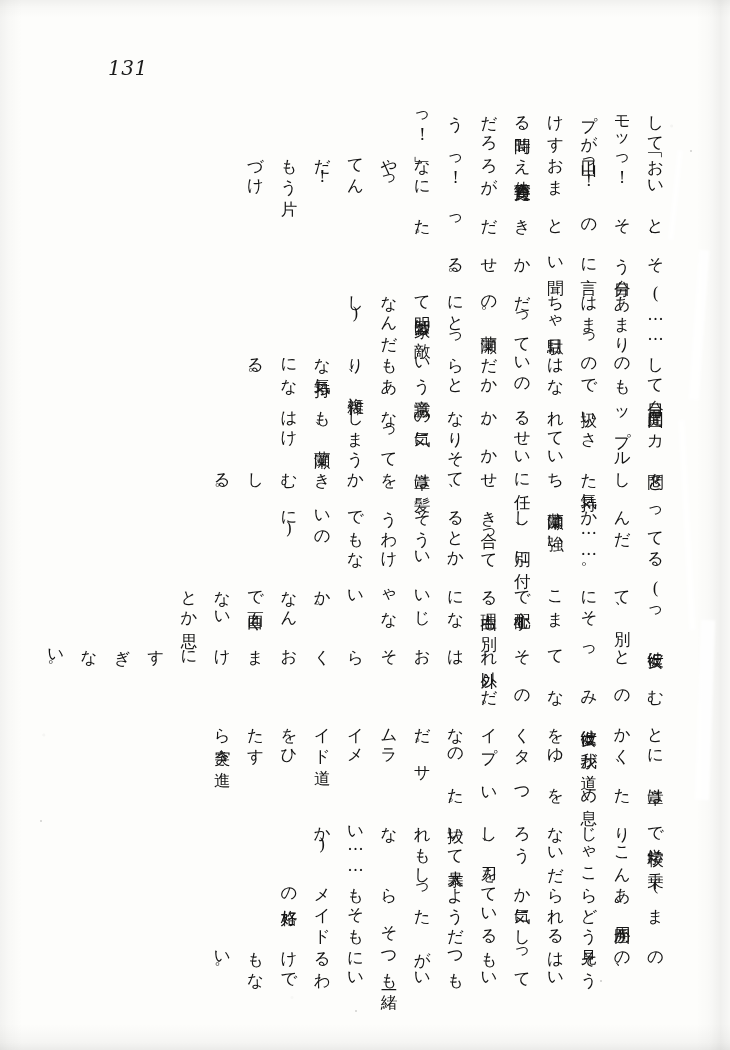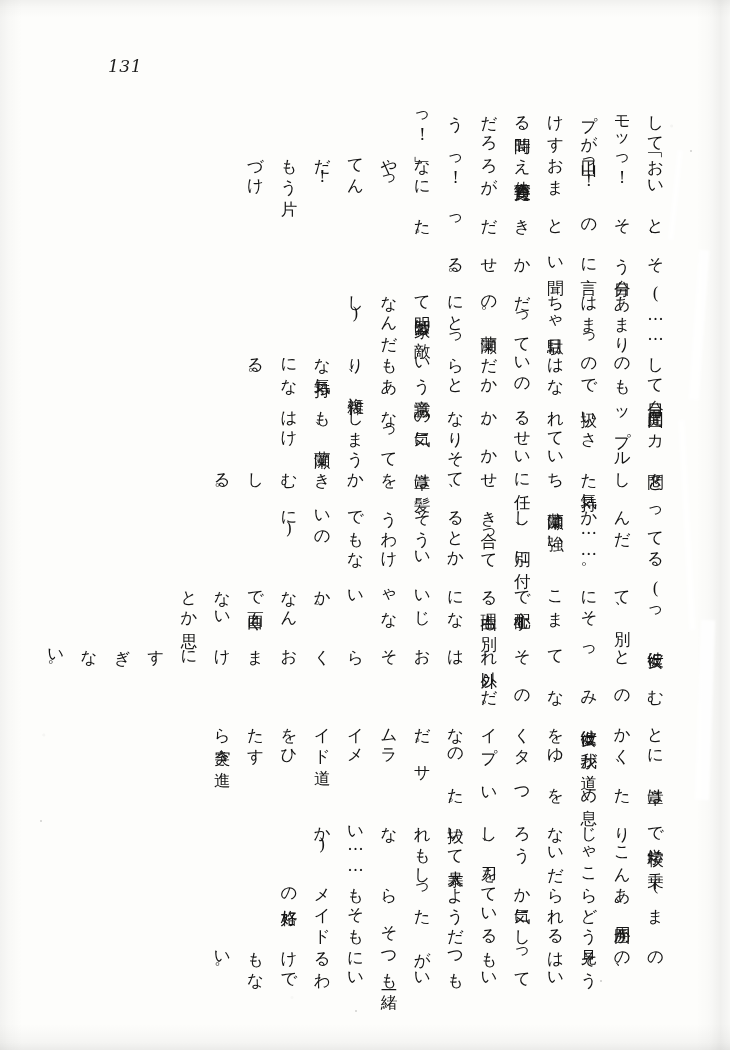--- a/index.html
+++ b/index.html
@@ -80,21 +80,21 @@
   .streak.s1 { right: 26px; top: 250px; width: 10px; height: 150px; transform: rotate(4deg); filter: blur(1px); }
   .streak.s2 { right: 40px; top: 420px; width: 6px;  height: 210px; transform: rotate(-3deg); filter: blur(1px); }
   .streak.s3 { right: 18px; top: 620px; width: 14px; height: 180px; transform: rotate(2deg); filter: blur(1.2px); }
   .streak.s4 { right: 52px; top: 150px; width: 5px;  height: 90px;  transform: rotate(6deg); filter: blur(1px); }
 
   
   .page-number {
     position: absolute;
     top: 56px;
     left: 108px;
-    font-size: 17px;
+    font-size: 20px;
     font-style: italic;
     color: #1c1c1c;
     letter-spacing: 0.5px;
     font-family: "DejaVu Serif", "Liberation Serif", serif;
   }
 
   
   .text-block {
     position: absolute;
     top: 104px;

